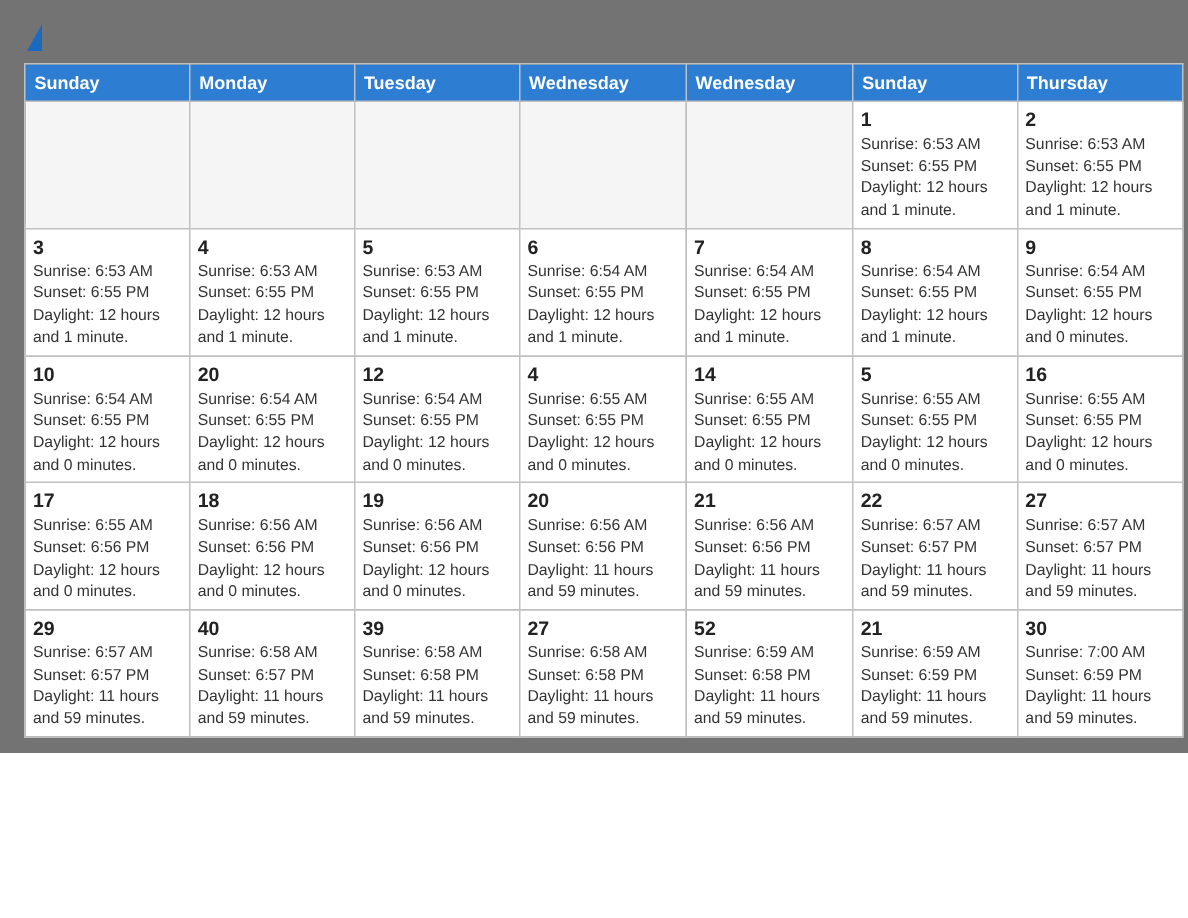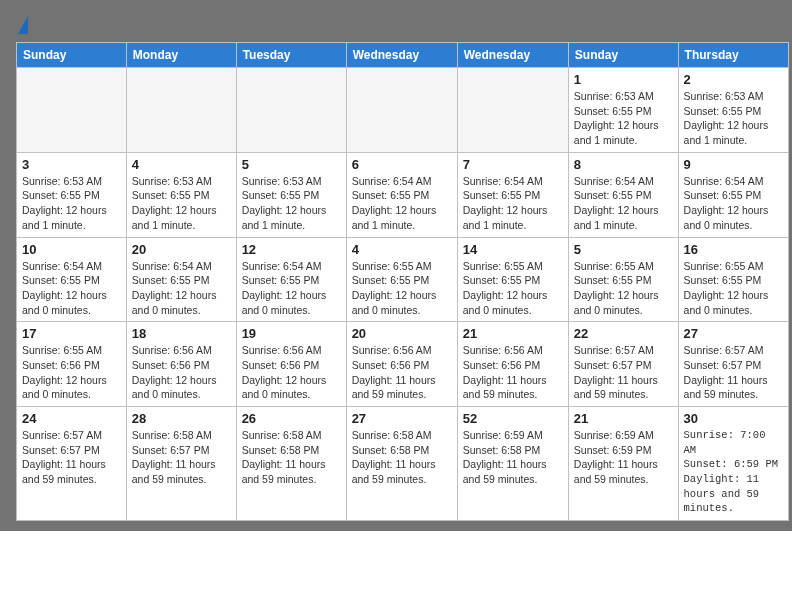--- a/index.html
+++ b/index.html
@@ -280,33 +280,33 @@
           </td>
           <td>
             <span class="day-num">27</span>
             <div class="day-info" style="white-space: pre-line;">Sunrise: 6:57 AM
 Sunset: 6:57 PM
 Daylight: 11 hours and 59 minutes.</div>
           </td>
         </tr>
         <tr class="week-row">
           <td>
-            <span class="day-num">24</span>
+            <span class="day-num">29</span>
             <div class="day-info" style="white-space: pre-line;">Sunrise: 6:57 AM
 Sunset: 6:57 PM
 Daylight: 11 hours and 59 minutes.</div>
           </td>
           <td>
-            <span class="day-num">28</span>
+            <span class="day-num">40</span>
             <div class="day-info" style="white-space: pre-line;">Sunrise: 6:58 AM
 Sunset: 6:57 PM
 Daylight: 11 hours and 59 minutes.</div>
           </td>
           <td>
-            <span class="day-num">26</span>
+            <span class="day-num">39</span>
             <div class="day-info" style="white-space: pre-line;">Sunrise: 6:58 AM
 Sunset: 6:58 PM
 Daylight: 11 hours and 59 minutes.</div>
           </td>
           <td>
             <span class="day-num">27</span>
             <div class="day-info" style="white-space: pre-line;">Sunrise: 6:58 AM
 Sunset: 6:58 PM
 Daylight: 11 hours and 59 minutes.</div>
           </td>
@@ -317,20 +317,20 @@
 Daylight: 11 hours and 59 minutes.</div>
           </td>
           <td>
             <span class="day-num">21</span>
             <div class="day-info" style="white-space: pre-line;">Sunrise: 6:59 AM
 Sunset: 6:59 PM
 Daylight: 11 hours and 59 minutes.</div>
           </td>
           <td>
             <span class="day-num">30</span>
-            <div class="day-info" style="white-space: pre-line; font-family: Liberation Mono, monospace;">Sunrise: 7:00 AM
+            <div class="day-info" style="white-space: pre-line;">Sunrise: 7:00 AM
 Sunset: 6:59 PM
 Daylight: 11 hours and 59 minutes.</div>
           </td>
         </tr>
       </tbody>
   </table>
 </div>
 
 </body></html>

